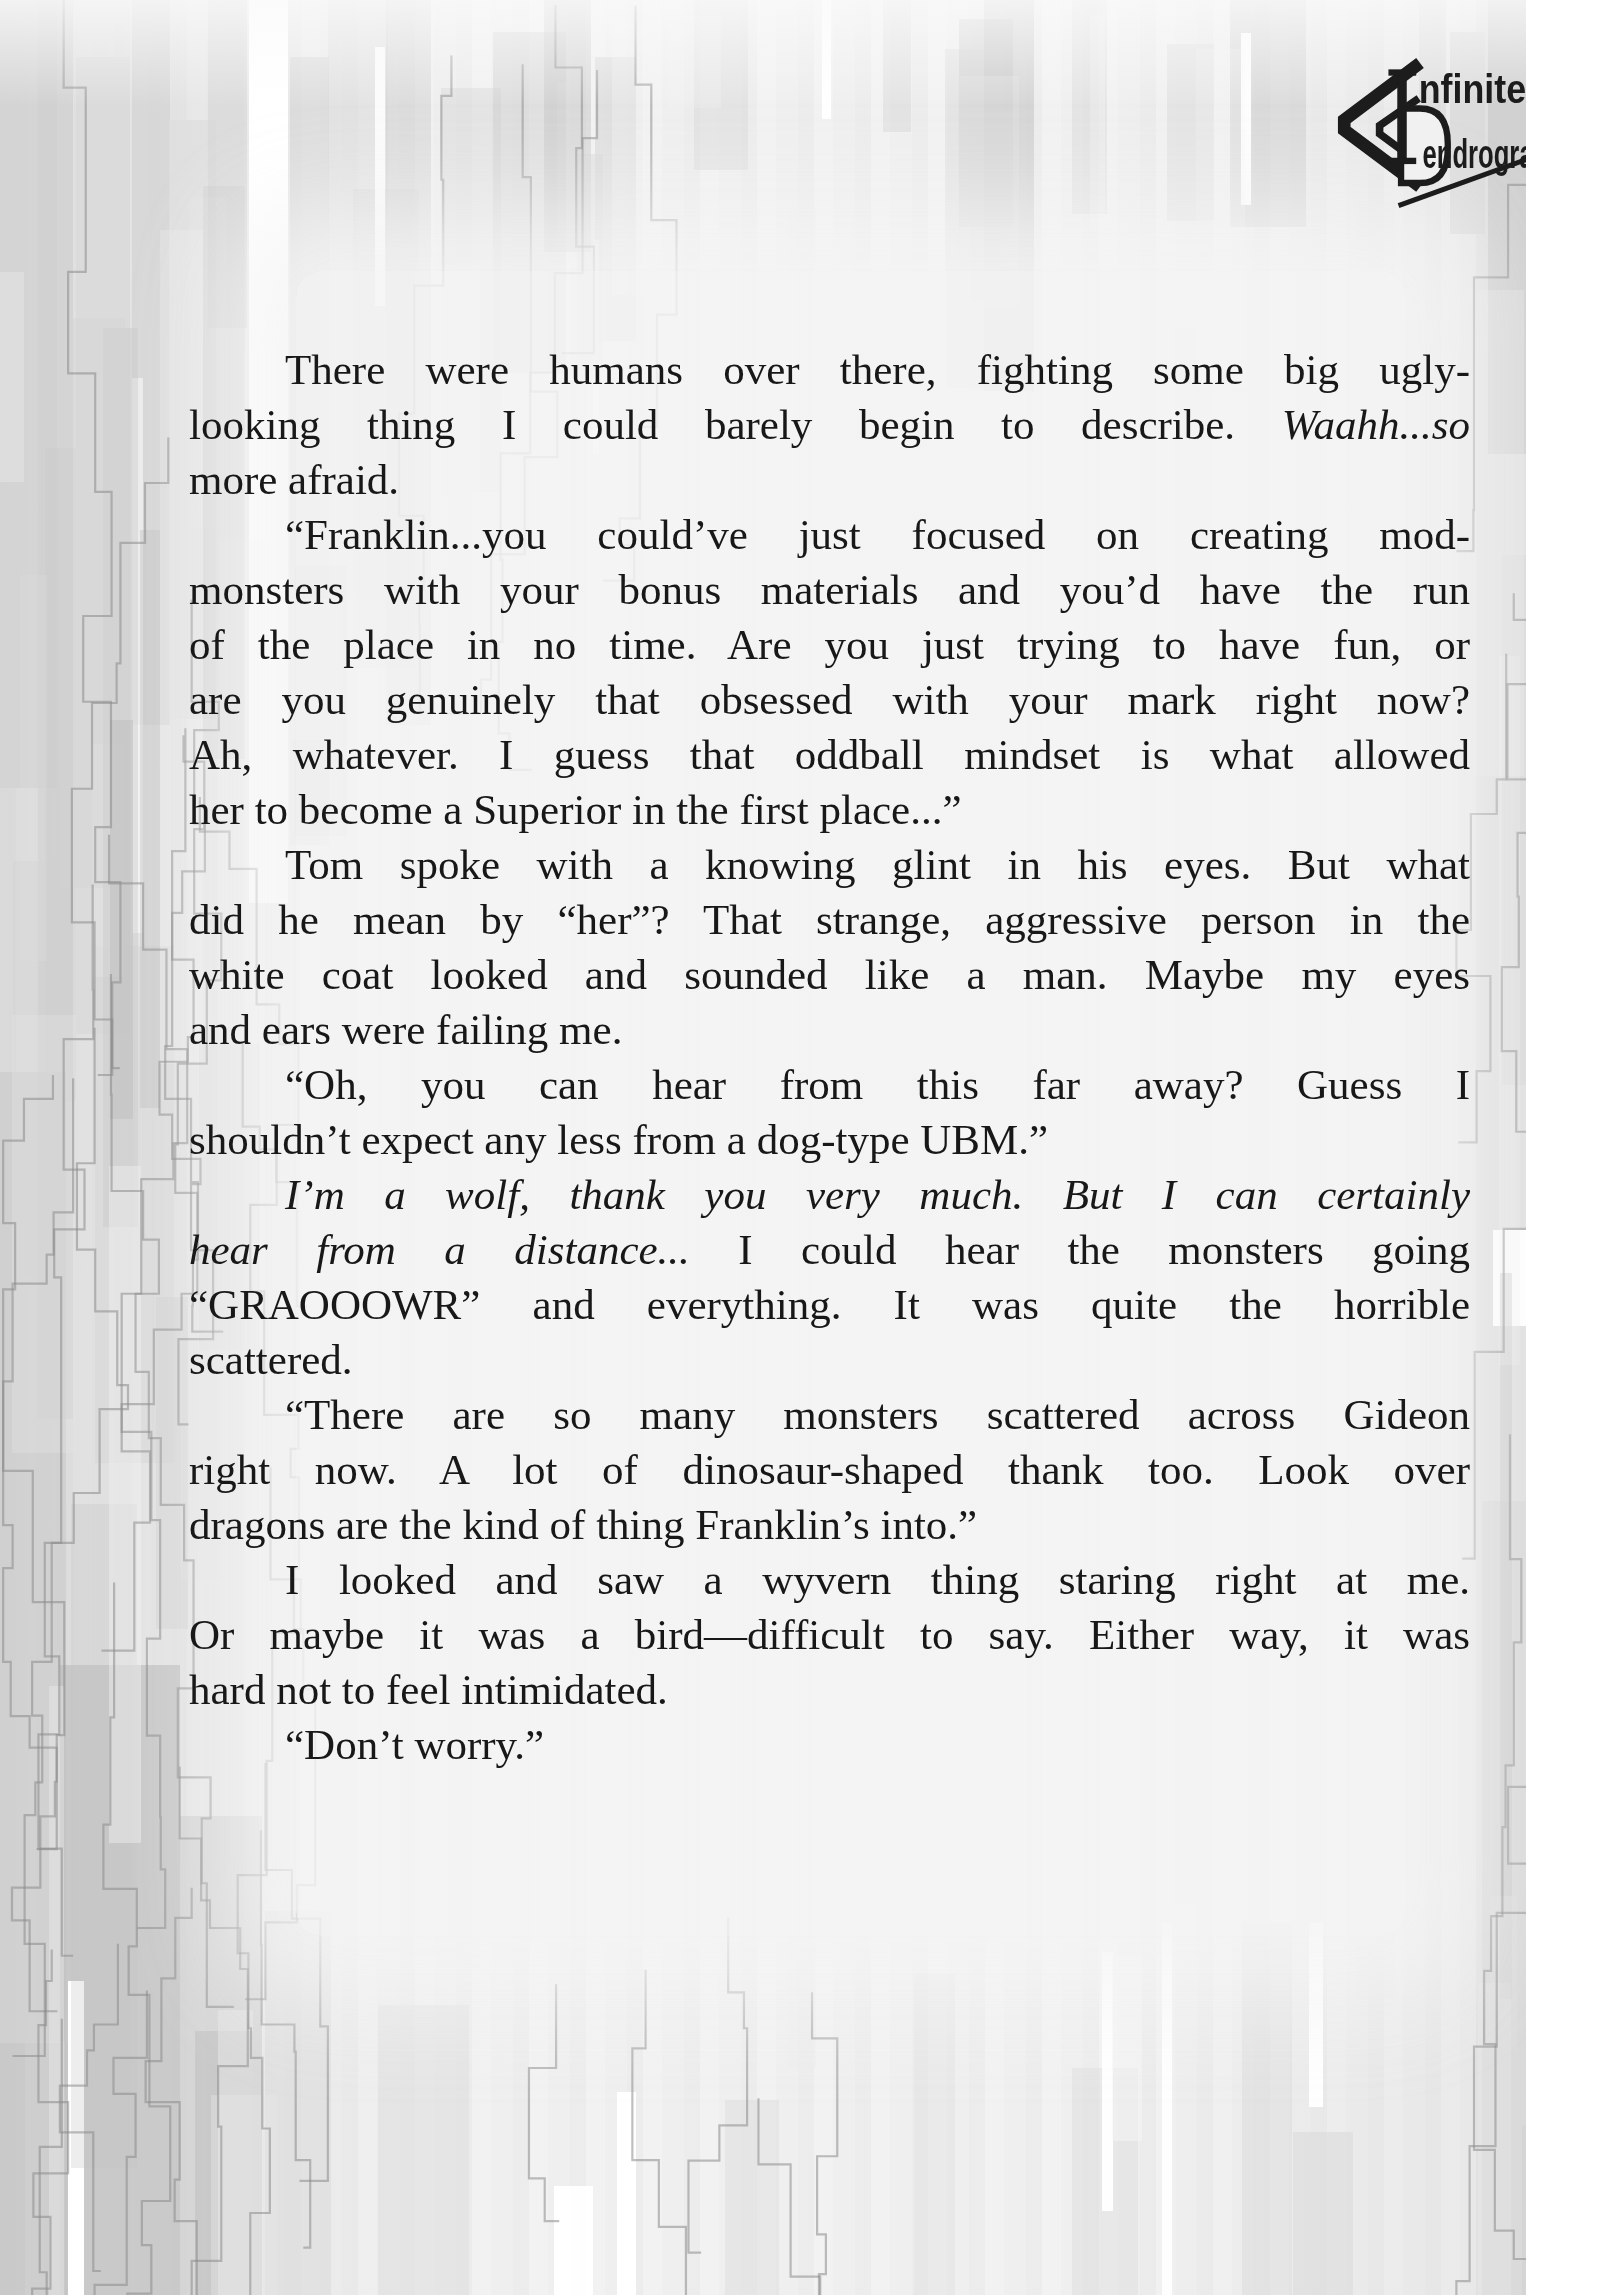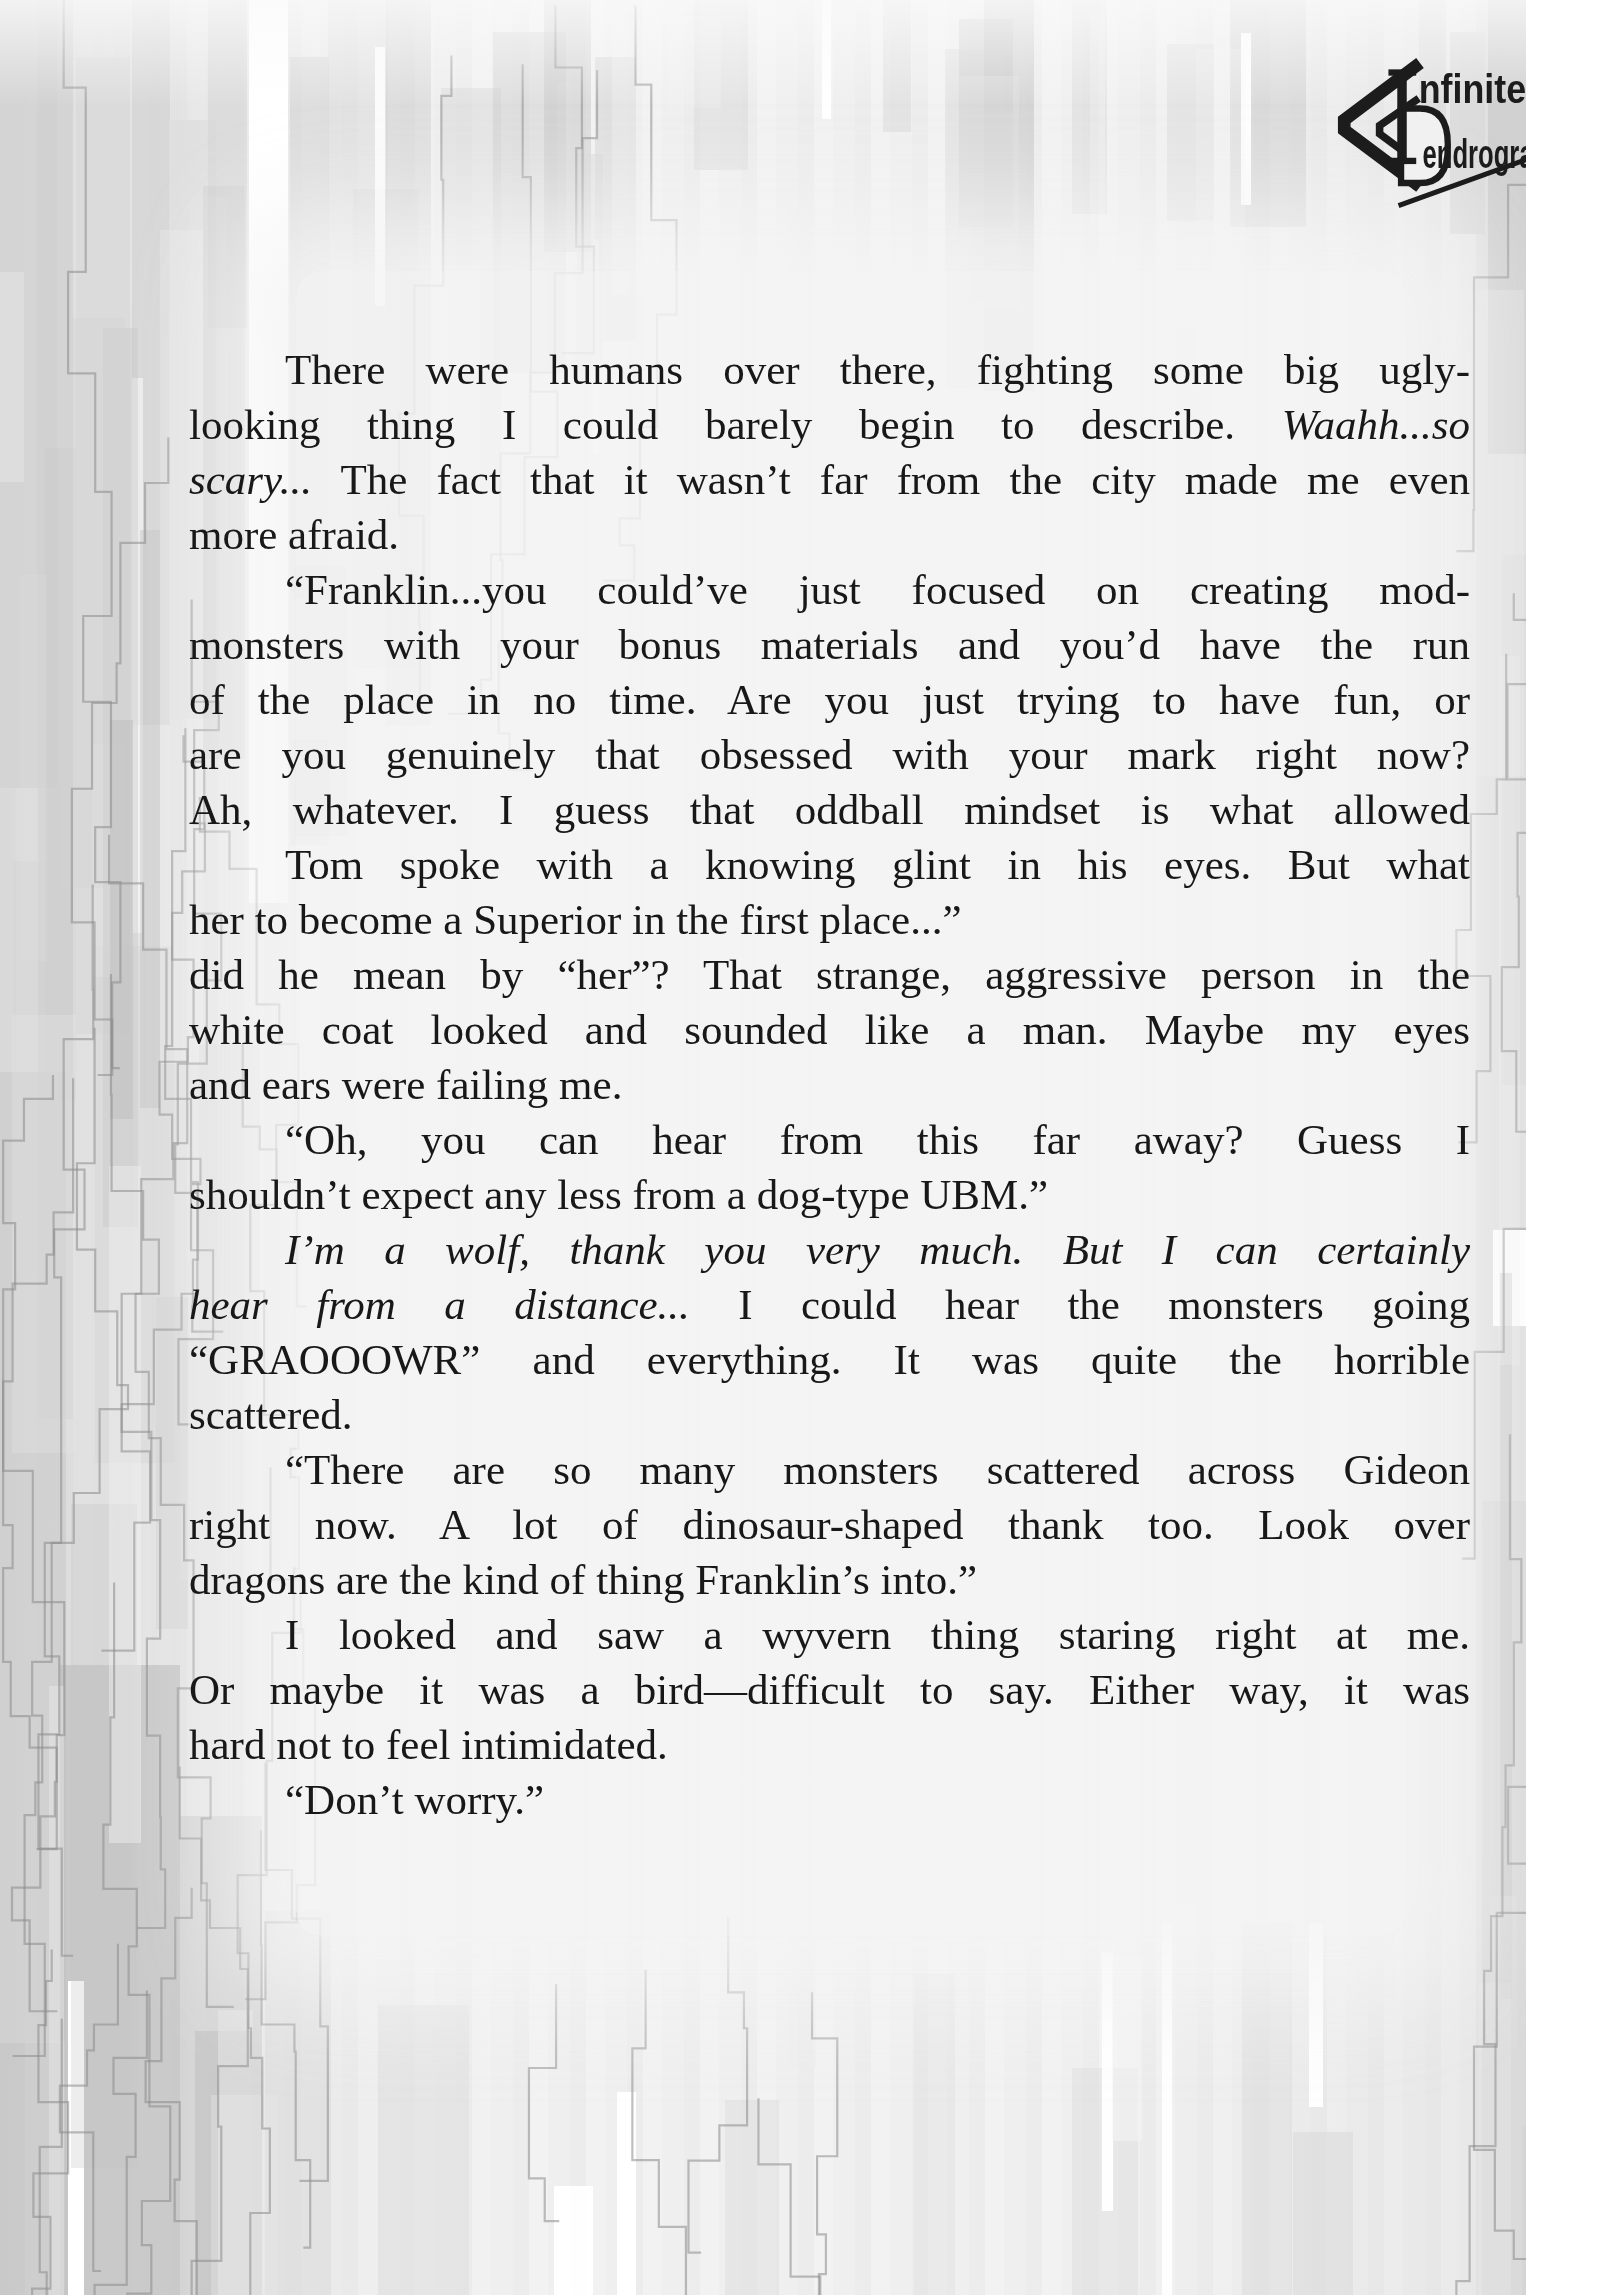--- a/index.html
+++ b/index.html
@@ -210,29 +210,28 @@
       </g>
       <path d="M118,234 L356,148" stroke="#1c1c1c" stroke-width="8" fill="none"></path>
       <text x="150" y="72" font-size="64" textLength="170" lengthAdjust="spacingAndGlyphs">nfinite</text>
       <text x="156" y="174" font-size="64" textLength="212" lengthAdjust="spacingAndGlyphs">endrogram</text>
     </svg>
   </div>
 
   <main class="text-block" id="text-block">
       <div class="line first"><span>There were humans over there, fighting some big ugly-</span></div>
       <div class="line"><span>looking thing I could barely begin to describe. </span><span class="it">Waahh...so</span></div>
-      <div class="line"><span class="it">scary...</span><span> The fact that it wasn’t far from the city made me even</span></div>
       <div class="line last"><span>more afraid.</span></div>
       <div class="line first"><span>“Franklin...you could’ve just focused on creating mod-</span></div>
       <div class="line"><span>monsters with your bonus materials and you’d have the run</span></div>
       <div class="line"><span>of the place in no time. Are you just trying to have fun, or</span></div>
       <div class="line"><span>are you genuinely that obsessed with your mark right now?</span></div>
       <div class="line"><span>Ah, whatever. I guess that oddball mindset is what allowed</span></div>
+      <div class="line last"><span>her to become a Superior in the first place...”</span></div>
       <div class="line first"><span>Tom spoke with a knowing glint in his eyes. But what</span></div>
-      <div class="line last"><span>her to become a Superior in the first place...”</span></div>
       <div class="line"><span>did he mean by “her”? That strange, aggressive person in the</span></div>
       <div class="line"><span>white coat looked and sounded like a man. Maybe my eyes</span></div>
       <div class="line last"><span>and ears were failing me.</span></div>
       <div class="line first"><span>“Oh, you can hear from this far away? Guess I</span></div>
       <div class="line last"><span>shouldn’t expect any less from a dog-type UBM.”</span></div>
       <div class="line first"><span class="it">I’m a wolf, thank you very much. But I can certainly</span></div>
       <div class="line"><span class="it">hear from a distance...</span><span> I could hear the monsters going</span></div>
       <div class="line"><span>“GRAOOOWR” and everything. It was quite the horrible</span></div>
       <div class="line last"><span>scattered.</span></div>
       <div class="line first"><span>“There are so many monsters scattered across Gideon</span></div>

